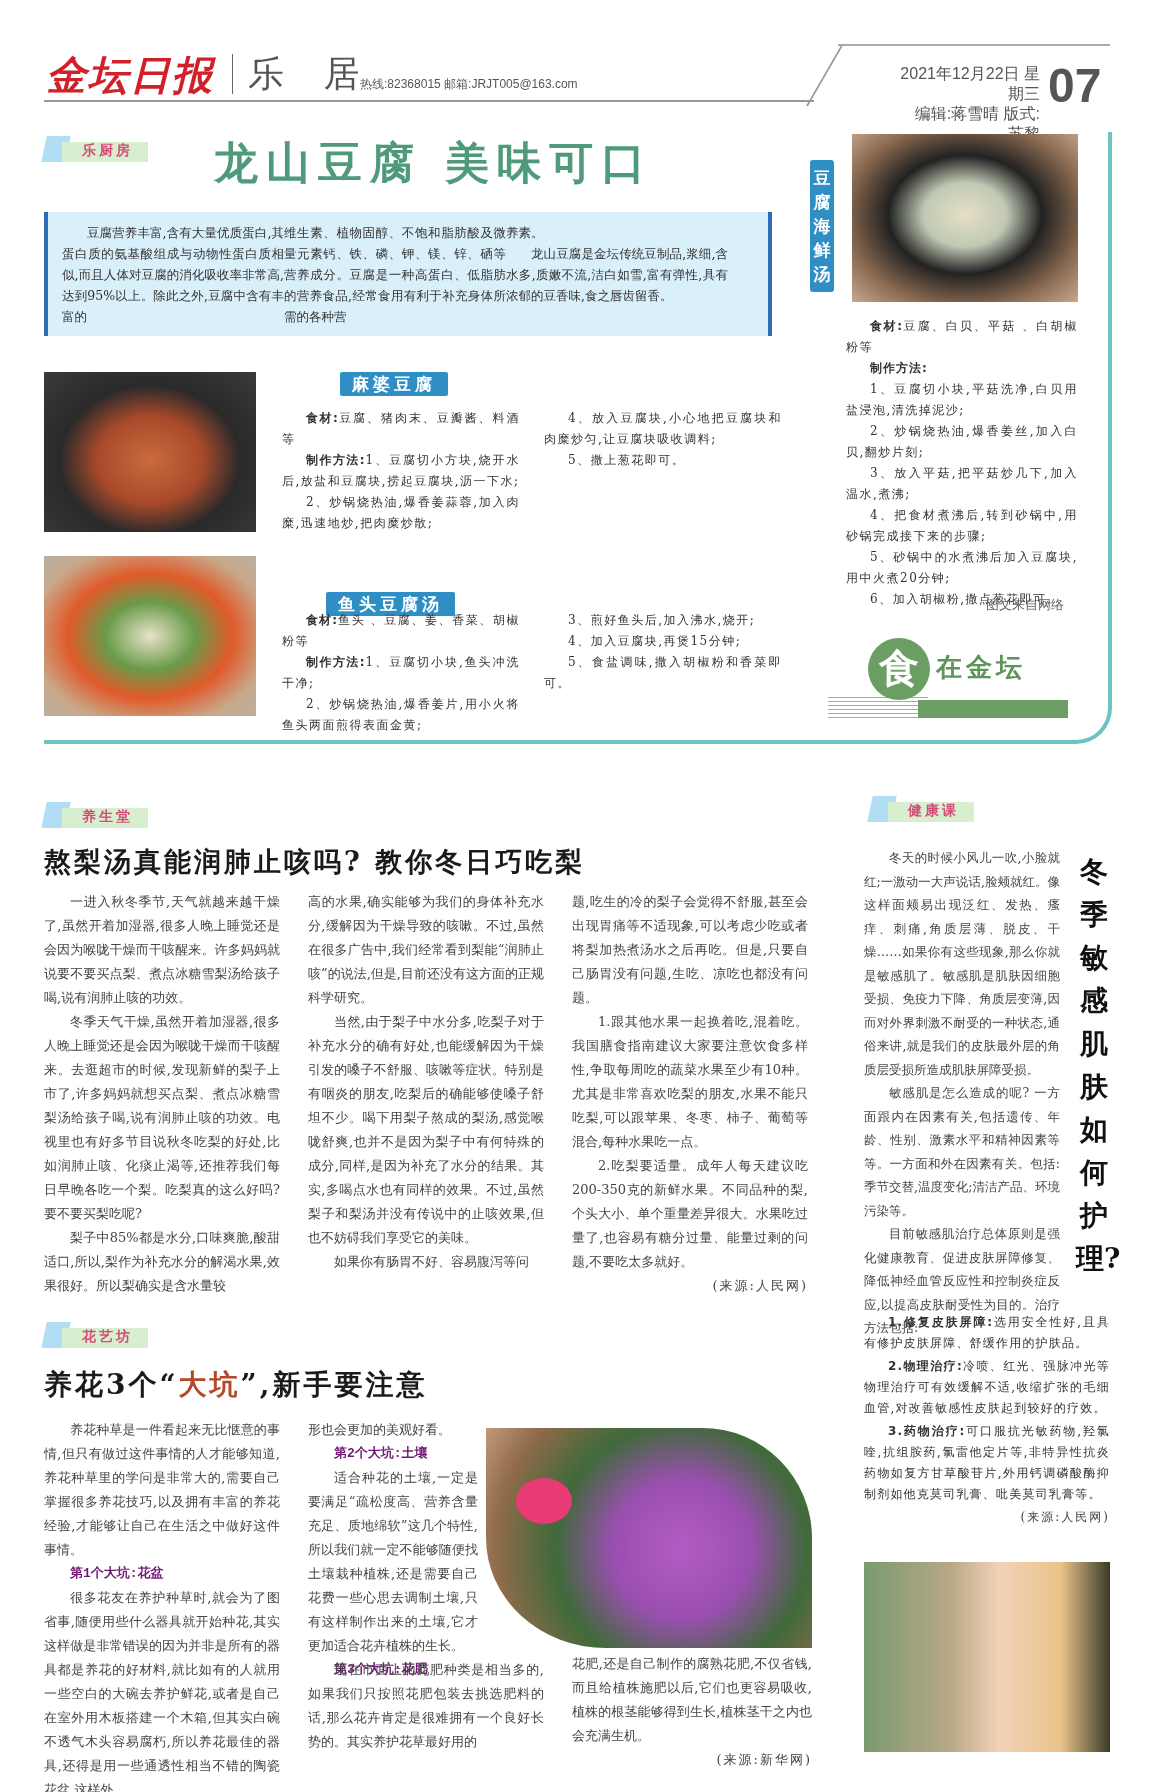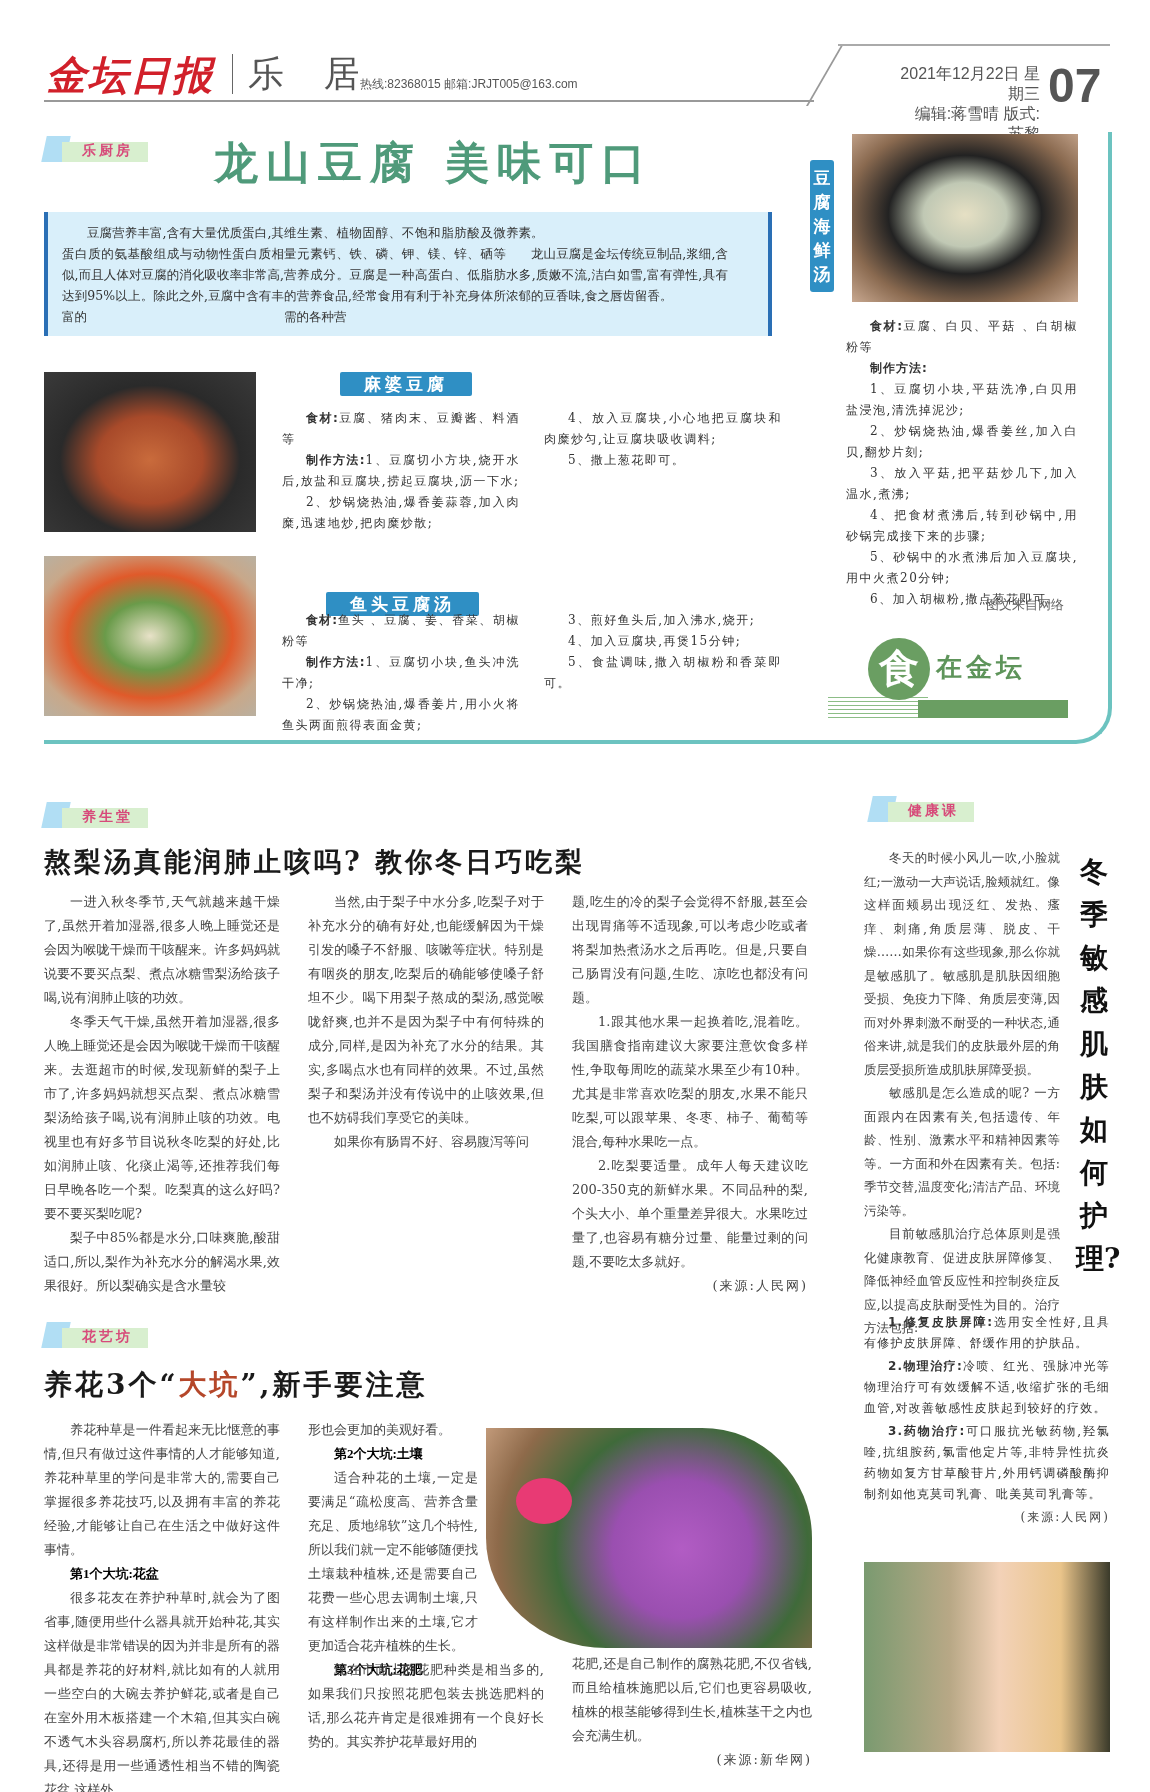--- a/index.html
+++ b/index.html
@@ -32,41 +32,41 @@
   .intro-col p { text-indent: 2em; }
 
   .photo { position: absolute; overflow: hidden; }
   .photo-mapo { left: 44px; top: 372px; width: 212px; height: 160px; background: radial-gradient(ellipse at 50% 55%, #c96b3c 0%, #a84a2a 35%, #2a2a2a 60%, #3a3a3a 100%); }
   .photo-fish { left: 44px; top: 556px; width: 212px; height: 160px; background: radial-gradient(ellipse at 50% 50%, #e8e2c8 0%, #6a9b4a 30%, #e05a2a 55%, #c8a88a 80%, #b9b0a0 100%); }
   .photo-soup { left: 852px; top: 134px; width: 226px; height: 168px; background: radial-gradient(ellipse at 50% 48%, #e6e0c4 0%, #c0c8b4 26%, #222 48%, #8a6a50 75%, #c8a890 100%); }
   .photo-flower { left: 486px; top: 1428px; width: 326px; height: 220px; background: radial-gradient(circle at 60% 55%, #b25cc4 0%, #9a4fb0 30%, #3f6a3a 55%, #8e6a4a 80%, #c29a7a 100%); border-radius: 0 110px 0 120px / 0 110px 0 110px; }
   .photo-flower .pink { position:absolute; left: 30px; top: 50px; width: 56px; height: 46px; border-radius: 50%; background: #e83a74; }
   .photo-face { left: 864px; top: 1562px; width: 246px; height: 190px; background: linear-gradient(90deg, #7a9a70 0%, #b8a886 35%, #f3d2b8 55%, #e9c48a 80%, #3a3a2a 100%); }
 
-  .dish-tag { position: absolute; height: 24px; padding: 0 24px; background: #2f8fc4; color: #fff; font-size: 17px; font-weight: bold; letter-spacing: 4px; line-height: 24px; border-radius: 2px; font-family: "DejaVu Serif", serif; }
+  .dish-tag { position: absolute; height: 24px; padding: 0 12px; background: #2f8fc4; color: #fff; font-size: 17px; font-weight: bold; letter-spacing: 4px; line-height: 24px; border-radius: 2px; font-family: "DejaVu Serif", serif; }
   .dish-tag-v { position: absolute; left: 810px; top: 160px; width: 24px; padding: 6px 0; background: #2f8fc4; color: #fff; font-size: 17px; font-weight: bold; text-align: center; line-height: 24px; border-radius: 3px; font-family: "DejaVu Serif", serif; }
 
   .recipe { position: absolute; font-size: 12px; line-height: 21px; color: #333; letter-spacing: 1.5px; }
   .recipe p { text-indent: 2em; text-align: justify; }
   .recipe b { font-family: "DejaVu Sans", sans-serif; font-weight: bold; letter-spacing: 1px; }
   .recipe .two-col { display: flex; gap: 24px; }
   .recipe .two-col > div { width: 240px; }
 
   .credit { position: absolute; left: 986px; top: 596px; font-size: 13px; color: #666; font-family: "DejaVu Sans", sans-serif; }
   .shizai { position: absolute; left: 828px; top: 632px; width: 244px; height: 80px; }
   .shizai .circle { position: absolute; left: 40px; top: 6px; width: 62px; height: 62px; border-radius: 50%; background: #6a9e62; color: #fff; font-size: 40px; font-weight: bold; text-align: center; line-height: 60px; }
   .shizai .txt { position: absolute; left: 108px; top: 18px; font-size: 26px; font-weight: bold; color: #5e945a; letter-spacing: 4px; }
   .shizai .bar { position: absolute; left: 90px; top: 68px; width: 150px; height: 18px; background: #6a9e62; }
   .shizai .lines { position: absolute; left: 0; top: 62px; width: 100px; height: 24px; background: repeating-linear-gradient(0deg, #8cbd86 0 1px, transparent 1px 4px); }
 
   
   .headline { position: absolute; font-family: "DejaVu Serif", serif; font-weight: bold; color: #1a1a1a; letter-spacing: 3px; }
   .body-col { position: absolute; font-size: 13px; line-height: 24px; color: #444; text-align: justify; }
   .body-col p { text-indent: 2em; }
-  .body-col .sub { font-family: Liberation Serif, serif; font-weight: bold; text-indent: 2em; color: #000000; }
+  .body-col .sub { font-family: Liberation Mono, monospace; font-weight: bold; text-indent: 2em; color: #701a75; }
   .source { text-align: right; color: #444; letter-spacing: 2px; }
 
   .vtitle { position: absolute; left: 1076px; top: 850px; width: 36px; font-family: "DejaVu Serif", serif; font-size: 28px; font-weight: bold; color: #111; line-height: 43px; text-align: center; }
   .skin-list { position: absolute; left: 864px; top: 1312px; width: 246px; font-size: 12px; line-height: 21px; color: #333; letter-spacing: 1.2px; }
   .skin-list p { text-indent: 2em; text-align: justify; margin-bottom: 2px; }
   .skin-list b { font-family: "DejaVu Sans", sans-serif; font-weight: bold; }
   .hl { color: #b5472a; }
 </style>
 </head>
 <body>
@@ -170,20 +170,21 @@
     <div class="txt">养生堂</div>
   </div>
   <h2 class="headline" style="left:44px;top:844px;font-size:27px;">熬梨汤真能润肺止咳吗? 教你冬日巧吃梨</h2>
 
   <div class="body-col" style="left:44px;top:890px;width:236px;">
     <p>一进入秋冬季节,天气就越来越干燥了,虽然开着加湿器,很多人晚上睡觉还是会因为喉咙干燥而干咳醒来。许多妈妈就说要不要买点梨、煮点冰糖雪梨汤给孩子喝,说有润肺止咳的功效。</p>
     <p>冬季天气干燥,虽然开着加湿器,很多人晚上睡觉还是会因为喉咙干燥而干咳醒来。去逛超市的时候,发现新鲜的梨子上市了,许多妈妈就想买点梨、煮点冰糖雪梨汤给孩子喝,说有润肺止咳的功效。电视里也有好多节目说秋冬吃梨的好处,比如润肺止咳、化痰止渴等,还推荐我们每日早晚各吃一个梨。吃梨真的这么好吗? 要不要买梨吃呢?</p>
     <p>梨子中85%都是水分,口味爽脆,酸甜适口,所以,梨作为补充水分的解渴水果,效果很好。所以梨确实是含水量较</p>
   </div>
   <div class="body-col" style="left:308px;top:890px;width:236px;">
+    <p style="text-indent:0">高的水果,确实能够为我们的身体补充水分,缓解因为干燥导致的咳嗽。不过,虽然在很多广告中,我们经常看到梨能“润肺止咳”的说法,但是,目前还没有这方面的正规科学研究。</p>
     <p>当然,由于梨子中水分多,吃梨子对于补充水分的确有好处,也能缓解因为干燥引发的嗓子不舒服、咳嗽等症状。特别是有咽炎的朋友,吃梨后的确能够使嗓子舒坦不少。喝下用梨子熬成的梨汤,感觉喉咙舒爽,也并不是因为梨子中有何特殊的成分,同样,是因为补充了水分的结果。其实,多喝点水也有同样的效果。不过,虽然梨子和梨汤并没有传说中的止咳效果,但也不妨碍我们享受它的美味。</p>
     <p>如果你有肠胃不好、容易腹泻等问</p>
   </div>
   <div class="body-col" style="left:572px;top:890px;width:236px;">
     <p style="text-indent:0">题,吃生的冷的梨子会觉得不舒服,甚至会出现胃痛等不适现象,可以考虑少吃或者将梨加热煮汤水之后再吃。但是,只要自己肠胃没有问题,生吃、凉吃也都没有问题。</p>
     <p>1.跟其他水果一起换着吃,混着吃。我国膳食指南建议大家要注意饮食多样性,争取每周吃的蔬菜水果至少有10种。尤其是非常喜欢吃梨的朋友,水果不能只吃梨,可以跟苹果、冬枣、柿子、葡萄等混合,每种水果吃一点。</p>
     <p>2.吃梨要适量。成年人每天建议吃200-350克的新鲜水果。不同品种的梨,个头大小、单个重量差异很大。水果吃过量了,也容易有糖分过量、能量过剩的问题,不要吃太多就好。</p>
     <div class="source">(来源:人民网)</div>
   </div>
 </section>

